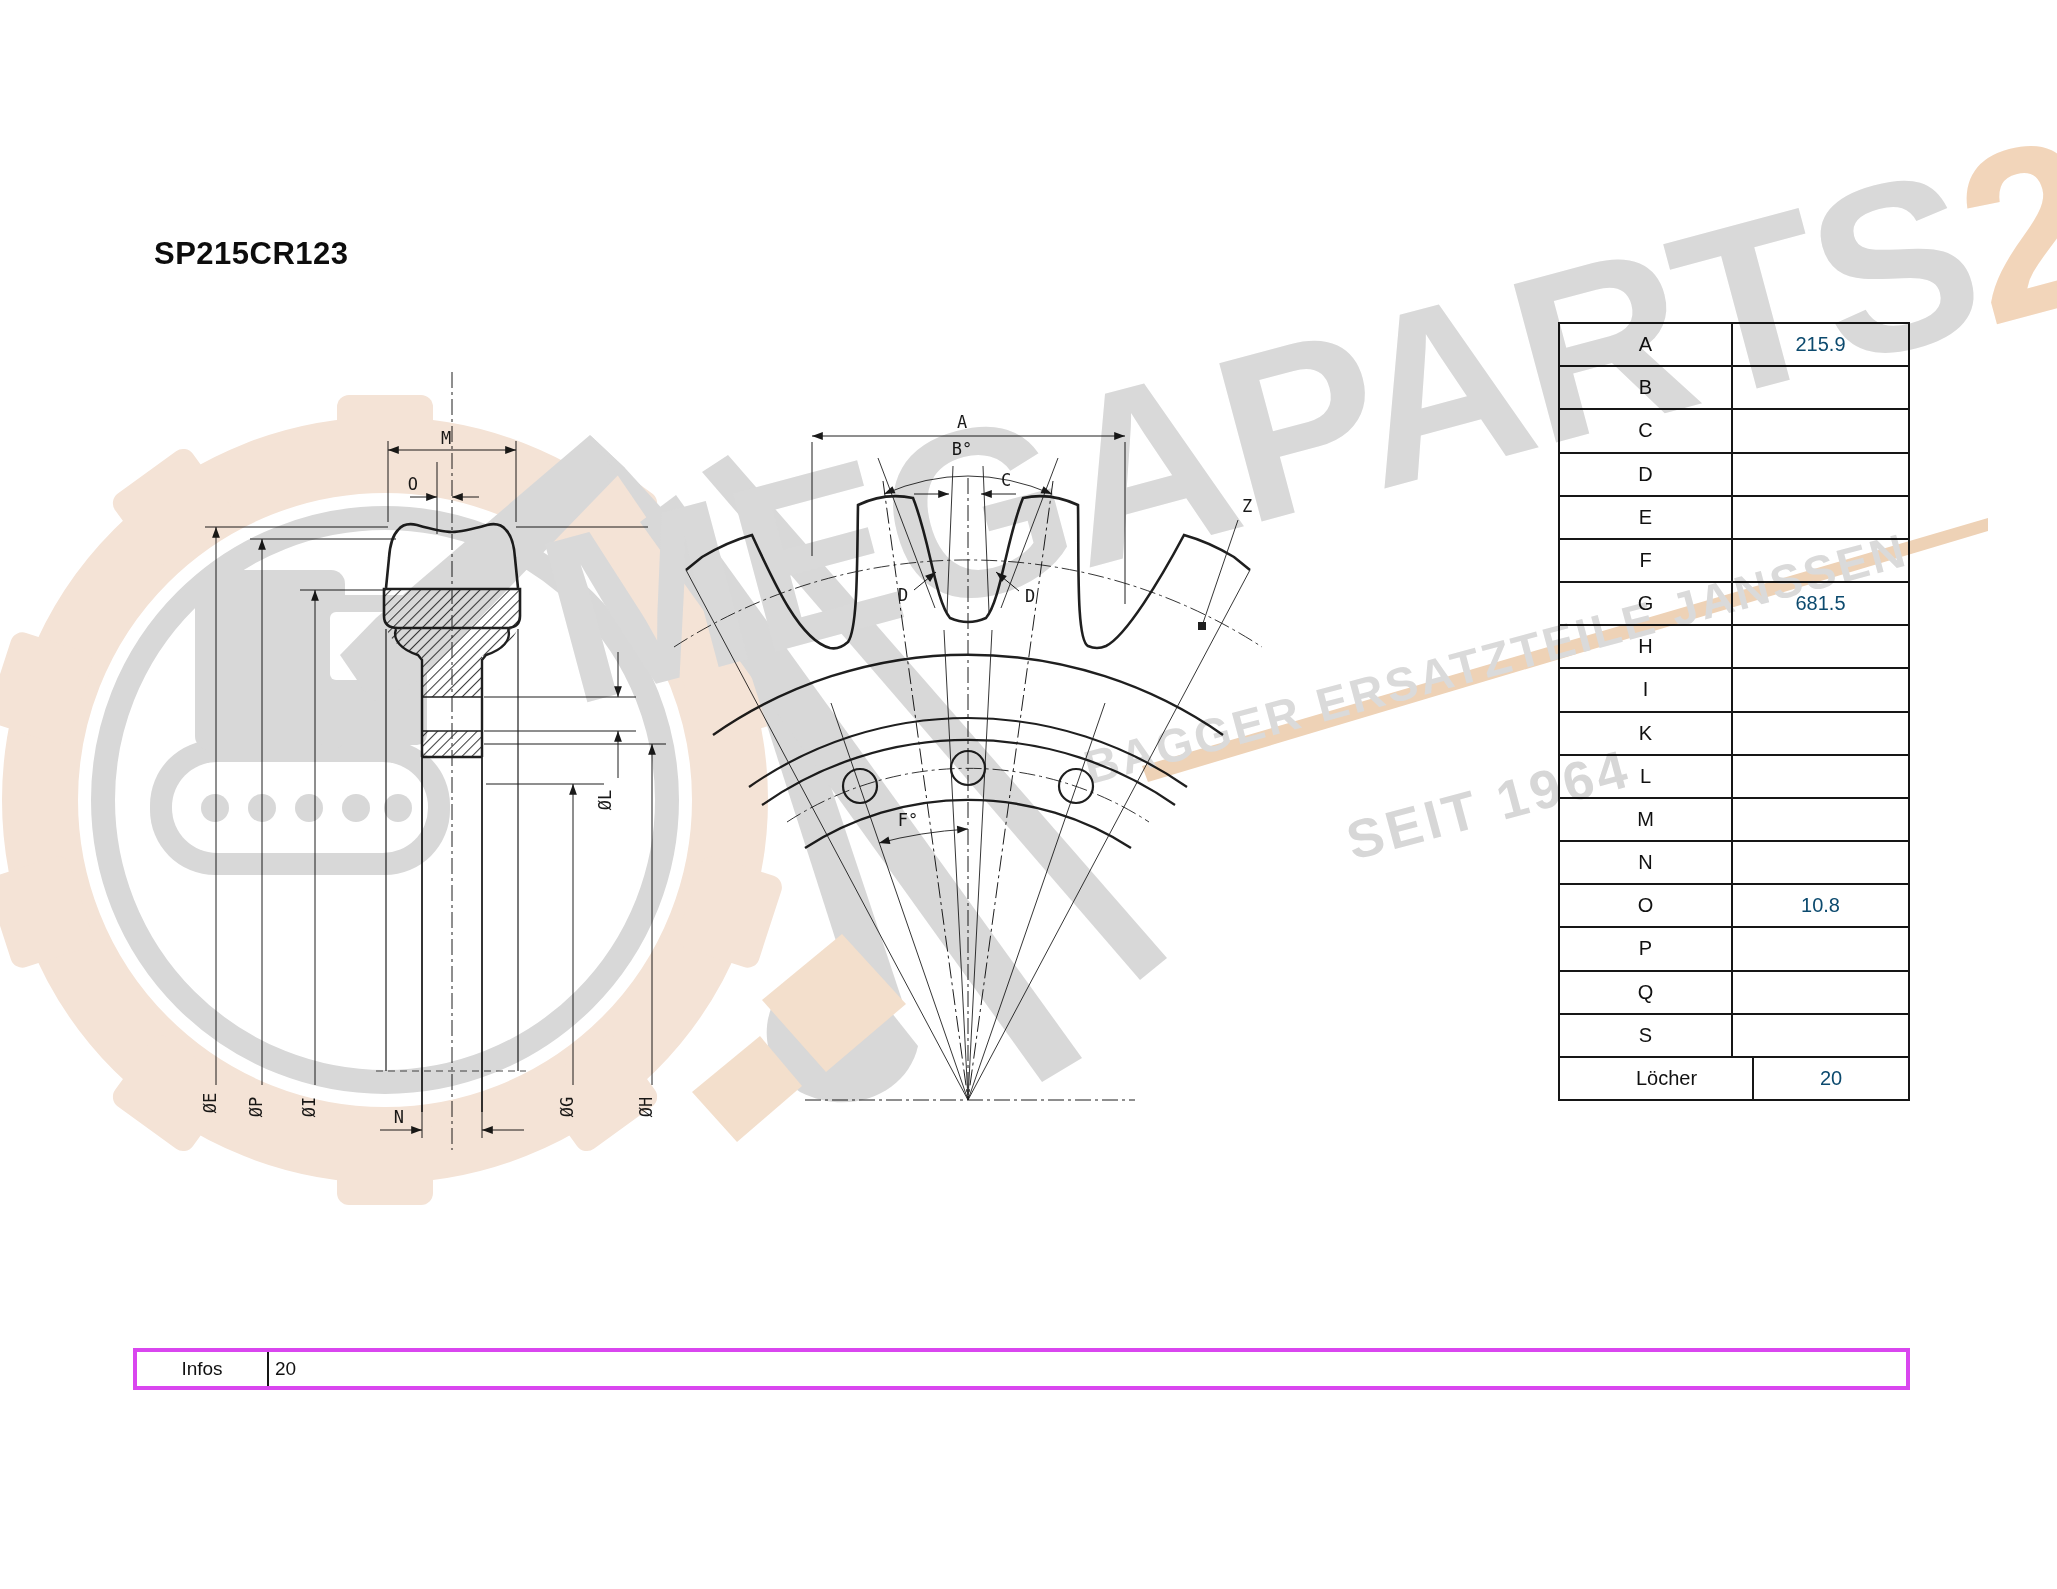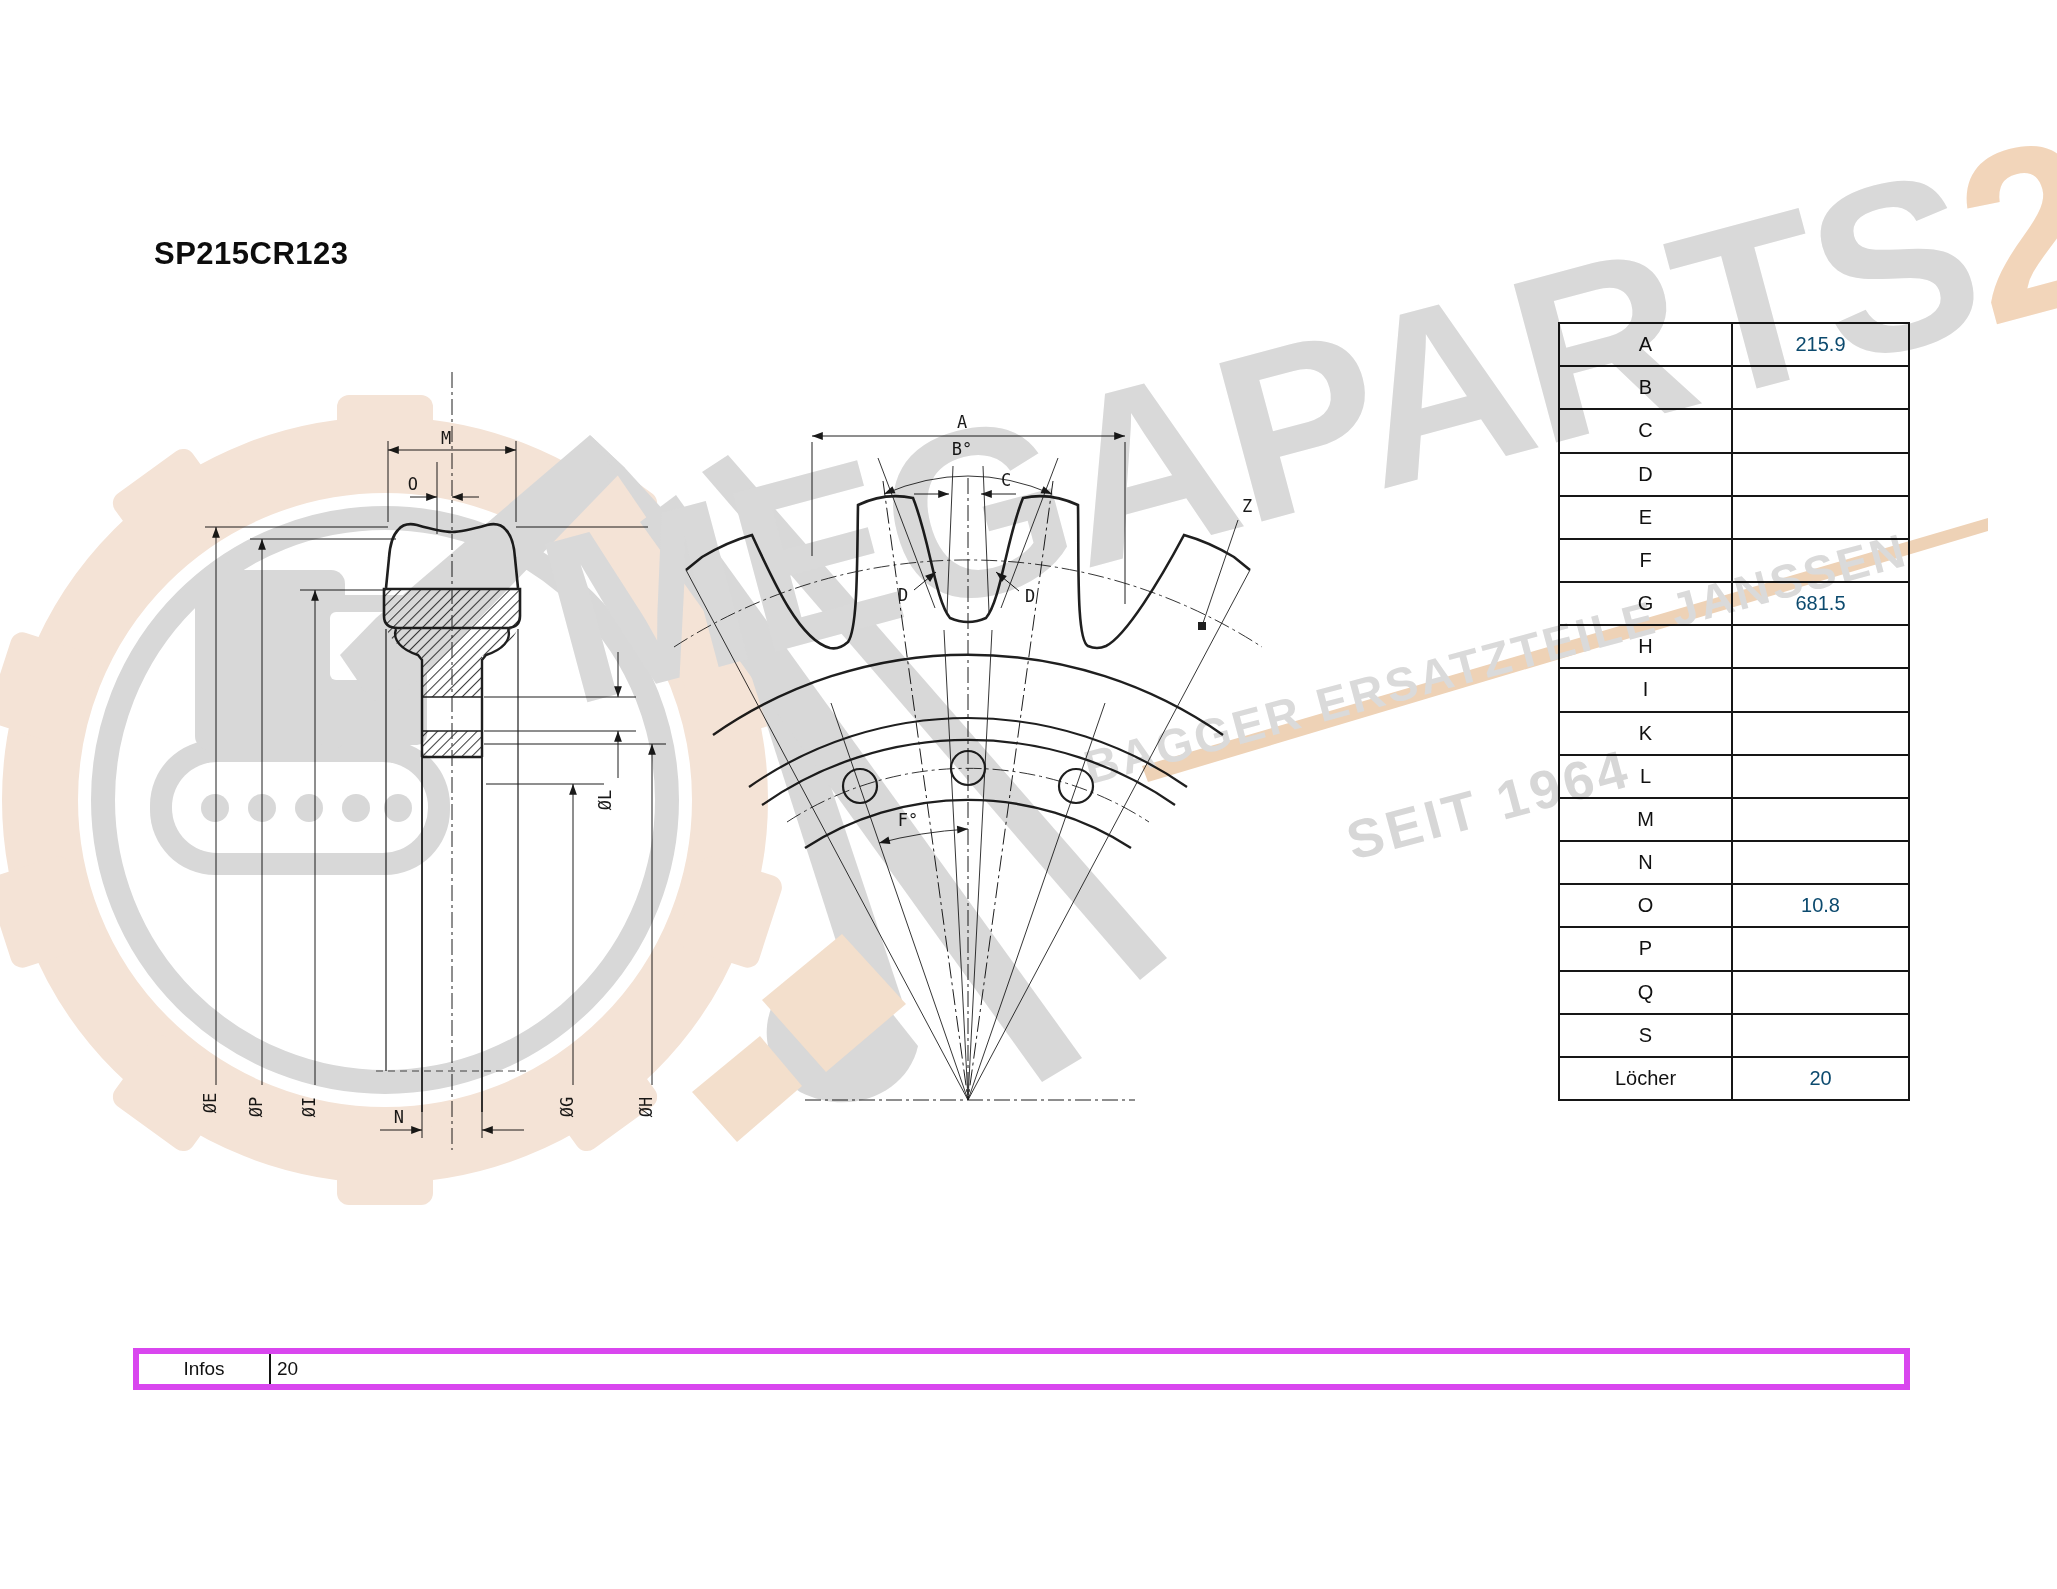--- a/index.html
+++ b/index.html
@@ -6,27 +6,27 @@
   body{width:2057px;height:1589px;position:relative;background:#ffffff;overflow:hidden;
        font-family:"Liberation Sans",sans-serif;}
   .layer{position:absolute;left:0;top:0;width:2057px;height:1589px;}
   
   #title{position:absolute;left:154px;top:236px;font-family:"Liberation Sans",sans-serif;
          font-weight:bold;font-size:31px;color:#0d0d0d;letter-spacing:0.5px;}
   
   #dim-table{position:absolute;left:1558px;top:322px;width:352px;height:779px;
              border:2px solid #161616;box-sizing:border-box;display:flex;flex-direction:column;}
   .trow{flex:1 1 0;display:flex;border-bottom:2px solid #161616;box-sizing:border-box;}
-  .trow:last-child{border-bottom:none;}
+  .trow:last-child{border-bottom:none;padding-left:21px;}
   .tkey{width:173px;border-right:2px solid #161616;box-sizing:border-box;display:flex;
         align-items:center;justify-content:center;font-size:20px;color:#111;}
   .tval{flex:1;display:flex;align-items:center;justify-content:center;font-size:20px;color:#0c4a6e;}
   
   #infos-bar{position:absolute;left:133px;top:1348px;width:1777px;height:42px;
-             border:6px solid #d946ef;box-sizing:border-box;display:flex;}
+             border:4px solid #d946ef;box-sizing:border-box;display:flex;}
   #infos-bar .ikey{width:132px;border-right:2px solid #161616;box-sizing:border-box;display:flex;
                    align-items:center;justify-content:center;font-size:19px;color:#111;}
   #infos-bar .ival{flex:1;display:flex;align-items:center;font-size:19px;color:#111;padding-left:6px;}
   
   #watermark{mix-blend-mode:multiply;pointer-events:none;z-index:50;}
   .wm-text{position:absolute;white-space:nowrap;font-family:"Liberation Sans",sans-serif;
            font-weight:bold;transform-origin:0 0;}
   #wm-brand{left:520px;top:512px;transform:rotate(-15deg);font-size:238px;
             font-stretch:condensed;letter-spacing:-4px;color:#d9d9d9;line-height:1;}
   #wm-brand .accent{color:#f2d5ba;}

